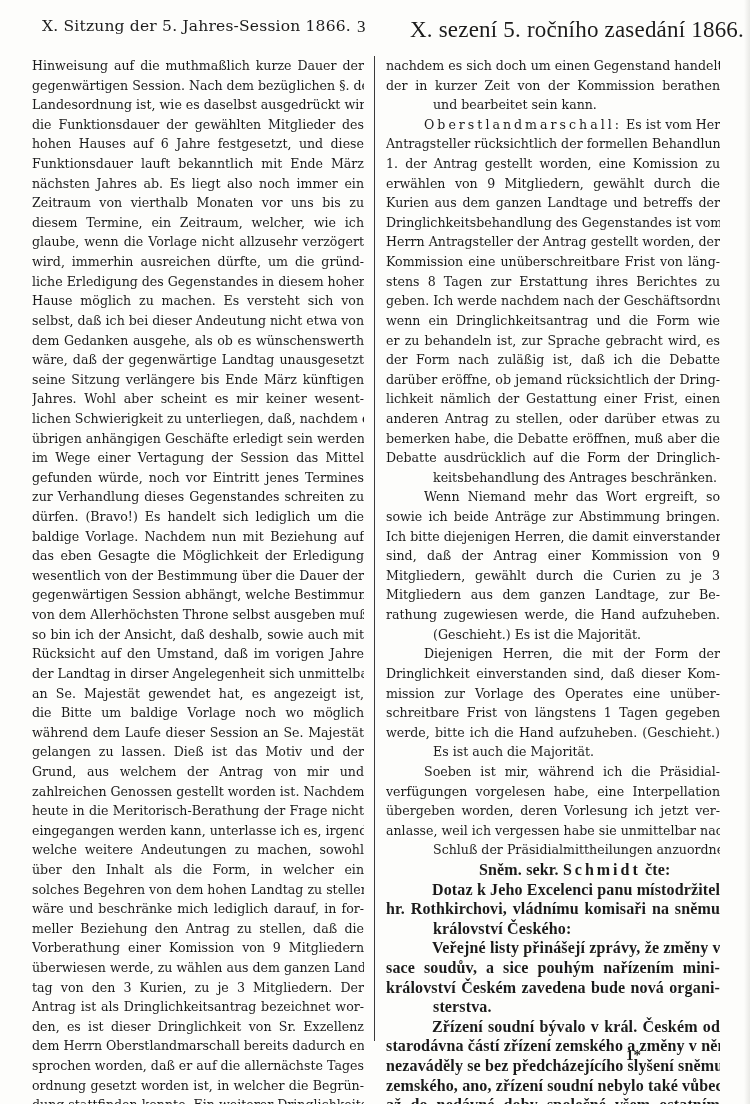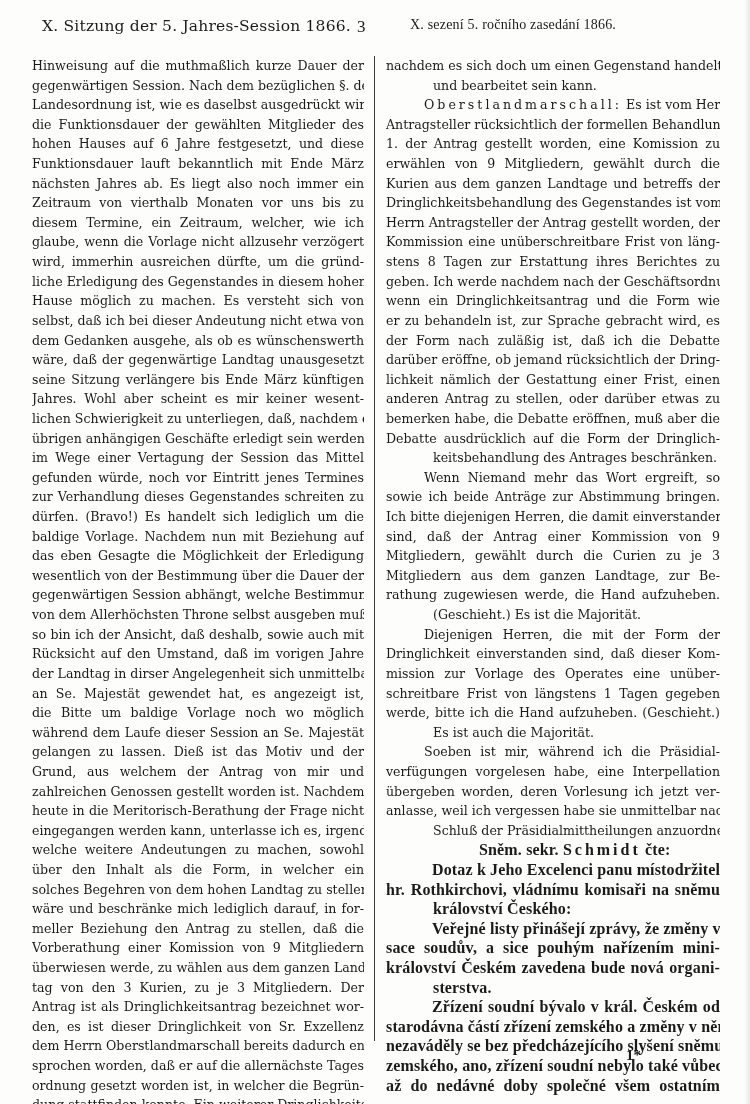--- a/index.html
+++ b/index.html
@@ -12,21 +12,21 @@
       overflow: hidden;
     }
     .page { position: absolute; left: 0; top: 0; width: 750px; height: 1104px; }
     .header {
       position: absolute; top: 17px; left: 0; width: 644px; height: 24px;
       font-family: "Liberation Serif", serif;
       font-size: 17px; letter-spacing: 0.2px;
     }
     .header .left { position: absolute; left: 42px; top: 0; white-space: nowrap; font-family: "DejaVu Serif", serif; font-size: 15.5px; }
     .header .num { position: absolute; left: 357px; top: 0; font-size: 17px; }
-    .header .right { position: absolute; left: 410px; top: 0; white-space: nowrap; font-size: 14px; }
+    .header .right { position: absolute; left: 410px; top: 0; white-space: nowrap; font-size: 23px; }
 
     .col {
       position: absolute; top: 56px;
       font-size: 13.05px; line-height: 19.62px;
       text-align: justify;
     }
     .col-left { left: 32px; width: 332px; font-family: "DejaVu Serif", serif; font-size: 12.6px; }
     .col-right { left: 386px; width: 334px; font-family: "DejaVu Serif", serif; font-size: 12.6px; }
     .line {
       display: block; height: 19.62px; white-space: nowrap; overflow: hidden;
@@ -116,20 +116,21 @@
       <span class="line">dem Herrn Oberstlandmarschall bereits dadurch ent-</span>
       <span class="line">sprochen worden, daß er auf die allernächste Tages-</span>
       <span class="line">ordnung gesetzt worden ist, in welcher die Begrün-</span>
       <span class="line">dung stattfinden konnte. Ein weiterer Dringlichkeits-</span>
     </div>
 
   <div class="divider"></div>
 
   <div class="col col-right" id="col-right">
       <span class="line">nachdem es sich doch um einen Gegenstand handelt,</span>
+      <span class="line">der in kurzer Zeit von der Kommission berathen</span>
       <span class="line last">und bearbeitet sein kann.</span>
       <span class="line indent"><span class="spaced">Oberstlandmarschall:</span><span> Es ist vom Herrn</span></span>
       <span class="line">Antragsteller rücksichtlich der formellen Behandlung</span>
       <span class="line">1. der Antrag gestellt worden, eine Komission zu</span>
       <span class="line">erwählen von 9 Mitgliedern, gewählt durch die</span>
       <span class="line">Kurien aus dem ganzen Landtage und betreffs der</span>
       <span class="line">Dringlichkeitsbehandlung des Gegenstandes ist vom</span>
       <span class="line">Herrn Antragsteller der Antrag gestellt worden, der</span>
       <span class="line">Kommission eine unüberschreitbare Frist von läng-</span>
       <span class="line">stens 8 Tagen zur Erstattung ihres Berichtes zu</span>

